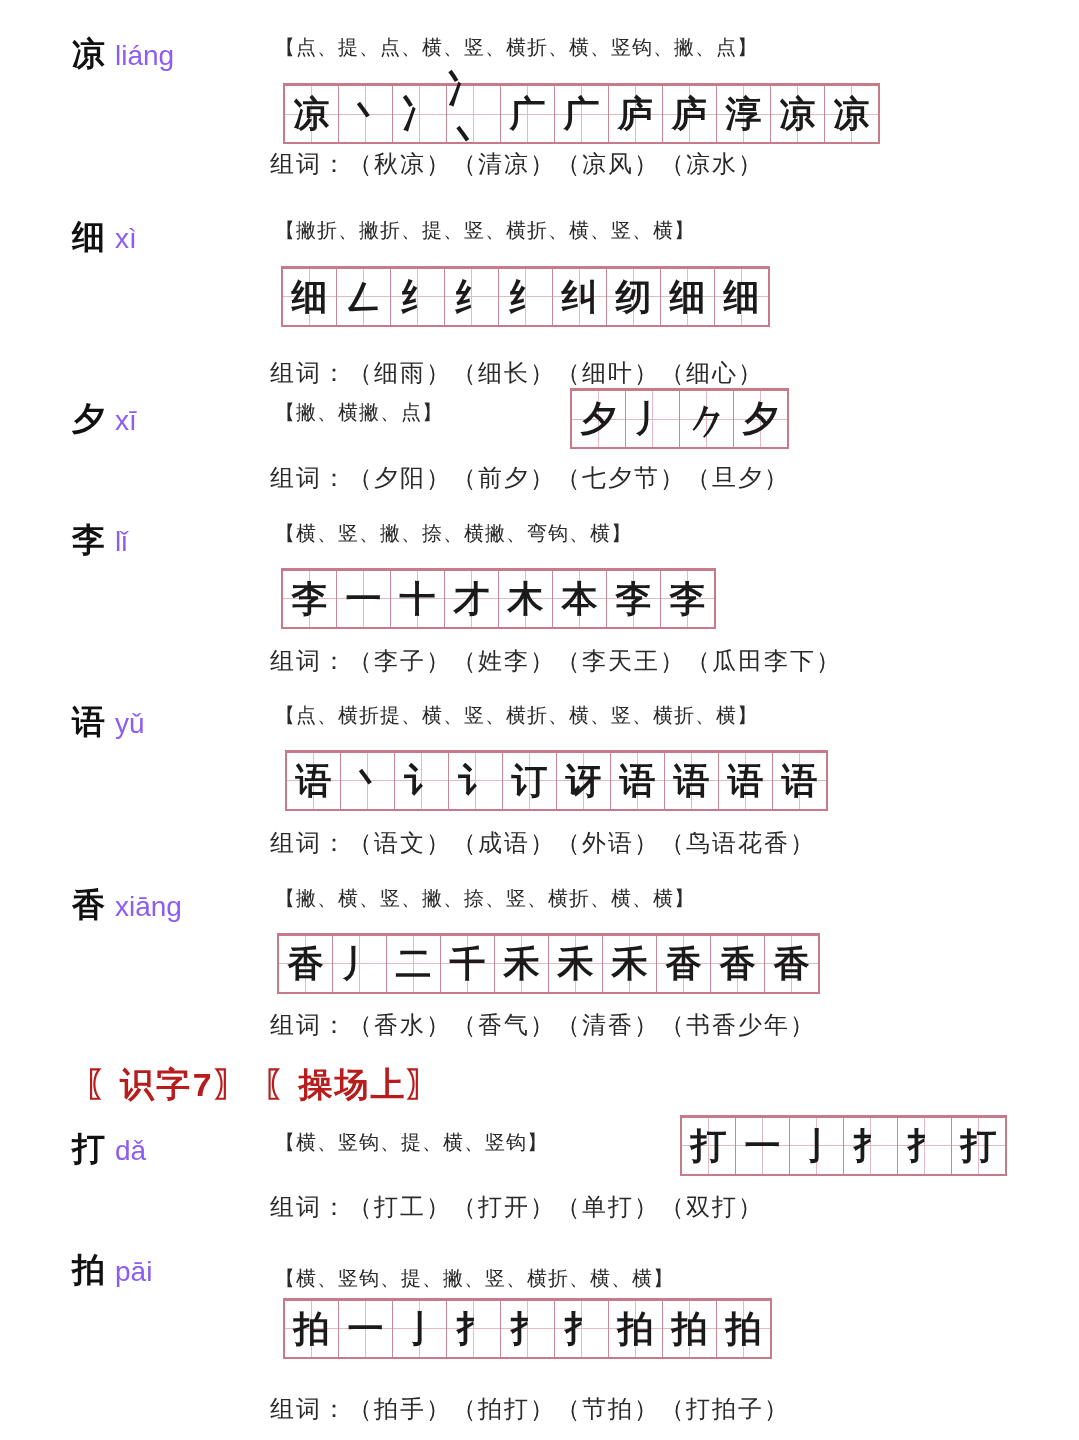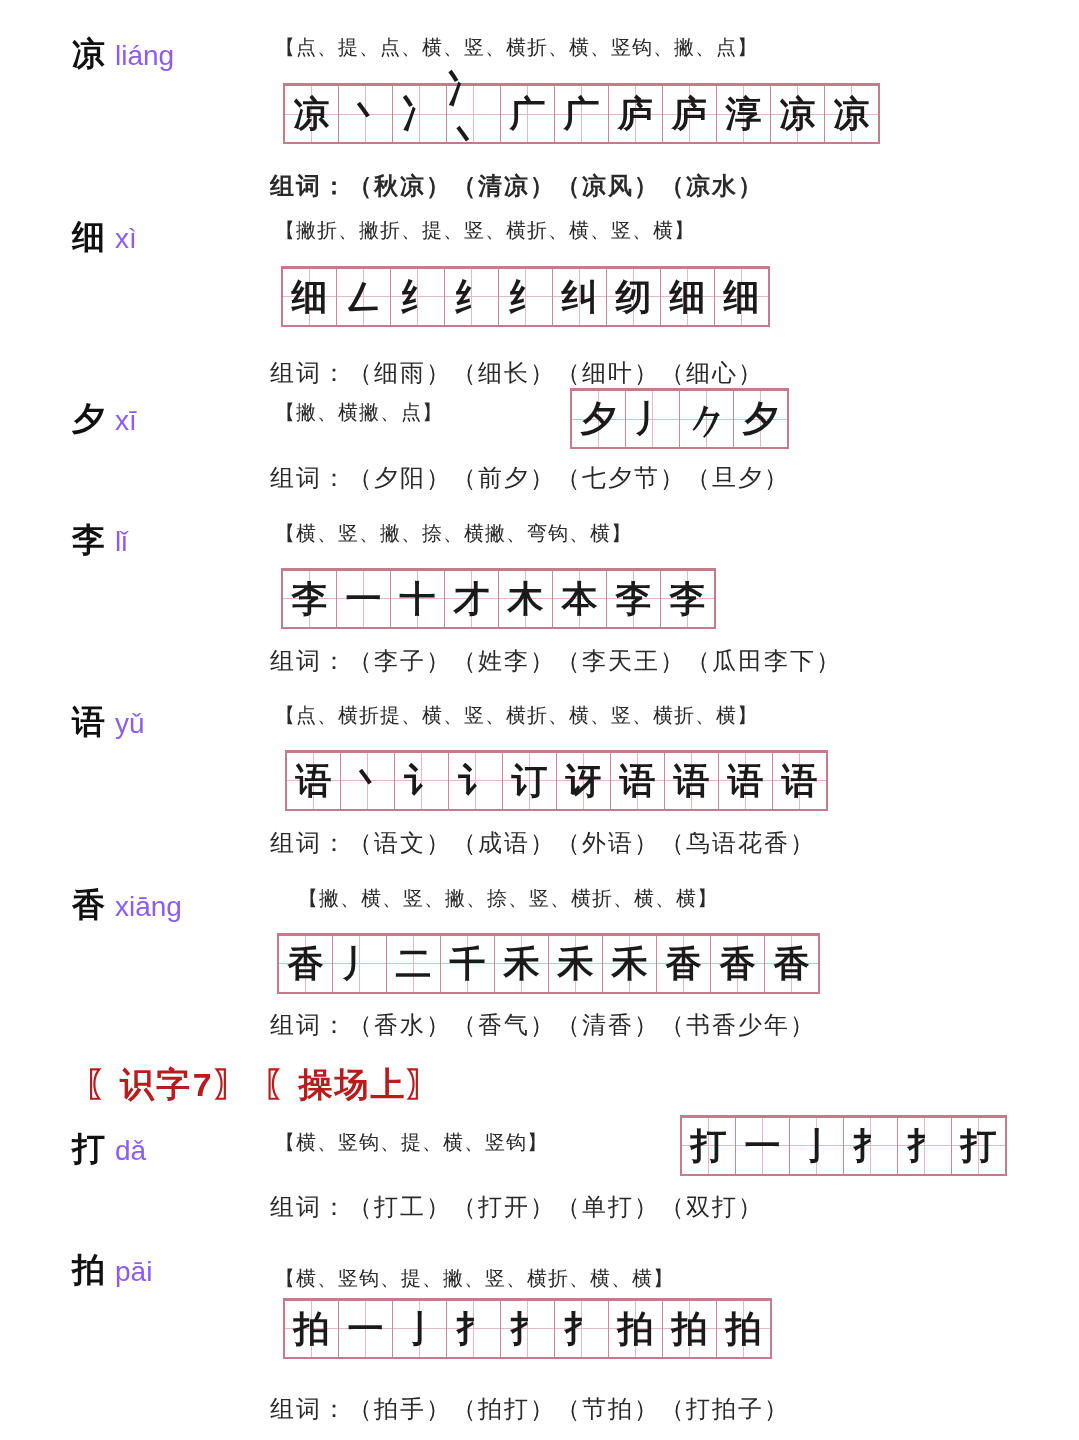--- a/index.html
+++ b/index.html
@@ -75,21 +75,21 @@
       <div class="cell">冫</div>
       <div class="cell">冫丶</div>
       <div class="cell">广</div>
       <div class="cell">广</div>
       <div class="cell">庐</div>
       <div class="cell">庐</div>
       <div class="cell">淳</div>
       <div class="cell">凉</div>
       <div class="cell">凉</div>
     </div>
-  <div class="words" style="top:138px;font-weight:bold;">
+  <div class="words" style="top:116px;">
     <span>组词：</span><span>（秋凉）（清凉）（凉风）（凉水）</span>
   </div>
 </div>
 
 <div class="entry" style="top:215px;">
   <div class="head">
     <span class="hanzi">细</span>
     <span class="pinyin">xì</span>
   </div>
   <div class="strokes" style="left:275px;text-align:right;">【撇折、撇折、提、竖、横折、横、竖、横】</div>
@@ -168,21 +168,21 @@
   <div class="words" style="top:127px;">
     <span>组词：</span><span>（语文）（成语）（外语）（鸟语花香）</span>
   </div>
 </div>
 
 <div class="entry" style="top:883px;">
   <div class="head">
     <span class="hanzi">香</span>
     <span class="pinyin">xiāng</span>
   </div>
-  <div class="strokes" style="left:275px;margin-left:23px;">【撇、横、竖、撇、捺、竖、横折、横、横】</div>
+  <div class="strokes" style="left:275px;">【撇、横、竖、撇、捺、竖、横折、横、横】</div>
   <div class="grid" style="left:277px; top:50px;">
       <div class="cell">香</div>
       <div class="cell">丿</div>
       <div class="cell">二</div>
       <div class="cell">千</div>
       <div class="cell">禾</div>
       <div class="cell">禾</div>
       <div class="cell">禾</div>
       <div class="cell">香</div>
       <div class="cell">香</div>

